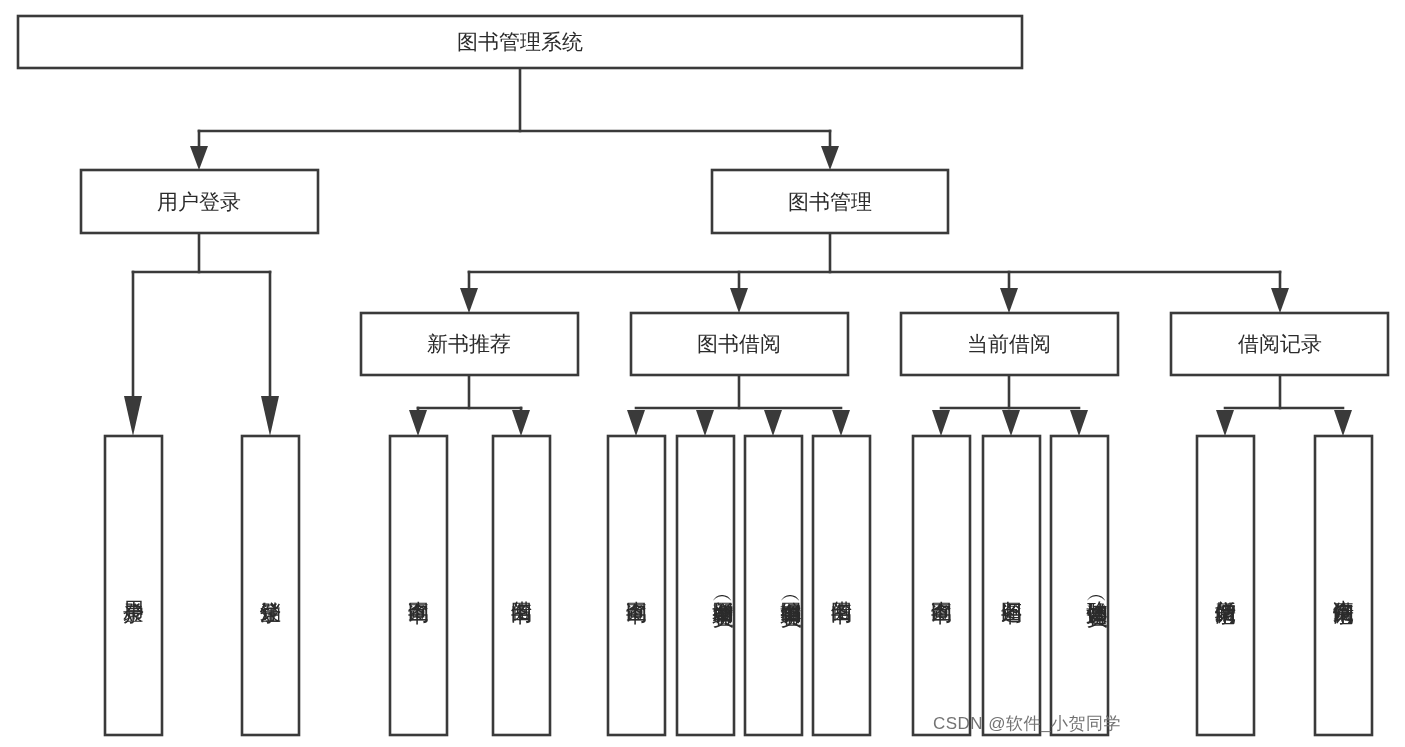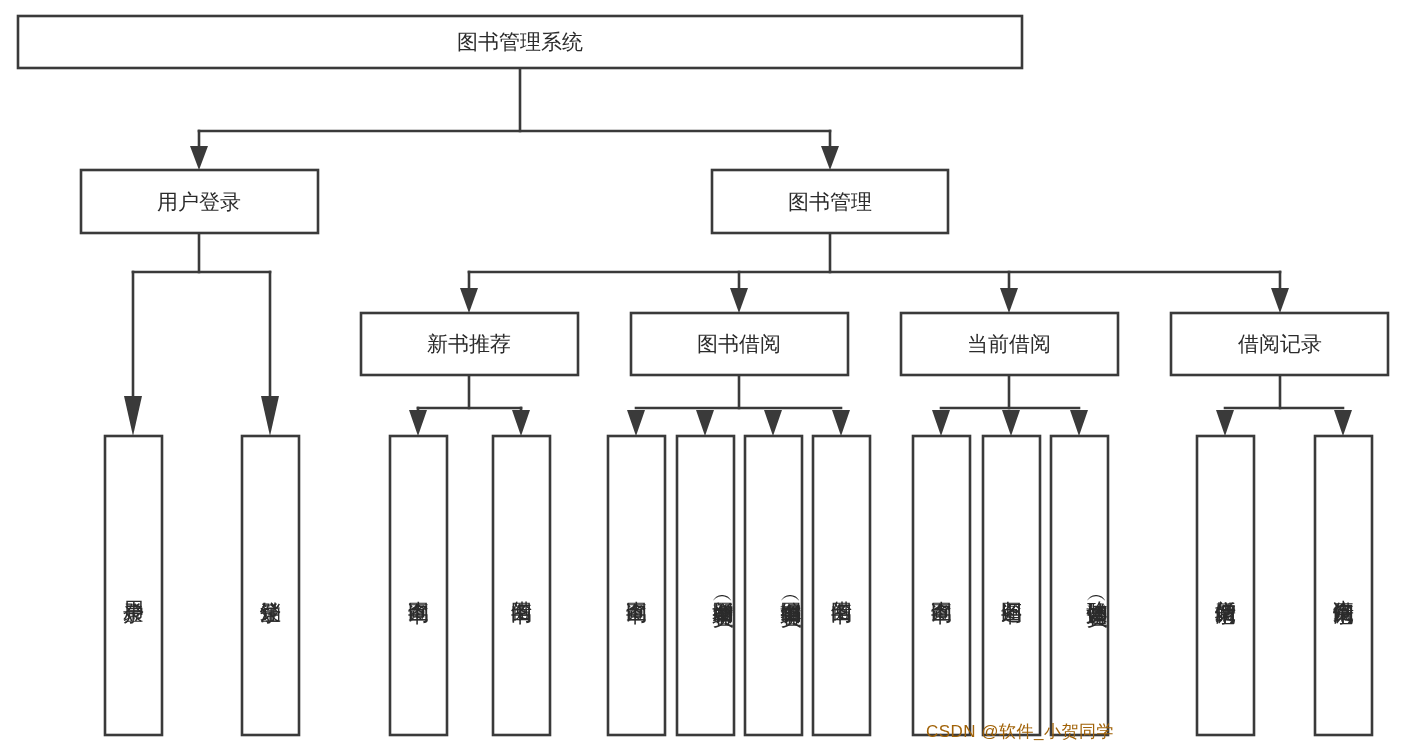--- a/index.html
+++ b/index.html
@@ -12,20 +12,21 @@
     width: 1405px;
     height: 747px;
     font-family: "Liberation Sans", "DejaVu Sans", sans-serif;
     overflow: hidden;
   }
   #diagram-root {
     position: relative;
     width: 1122px;
     height: 747px;
     background: #ffffff;
+    padding-left: 7px;
   }
   svg#flow {
     position: absolute;
     left: 0;
     top: 0;
     width: 1405px;
     height: 747px;
   }
   .node-box {
     fill: #ffffff;
@@ -58,24 +59,24 @@
     line-height: 1.05;
     letter-spacing: 1px;
     color: #2b2b2b;
     white-space: nowrap;
     text-align: center;
     pointer-events: none;
   }
   .watermark {
     position: absolute;
     right: 8px;
-    bottom: 4px;
+    bottom: 12px;
     font-family: "Liberation Sans", "DejaVu Sans", sans-serif;
     font-size: 17px;
-    color: #a16207;
+    color: #737373;
     letter-spacing: 0.5px;
     white-space: nowrap;
   }
 </style>
 </head>
 <body>
 
 <div id="diagram-root">
 
   <svg id="flow" viewBox="0 0 1405 747">

